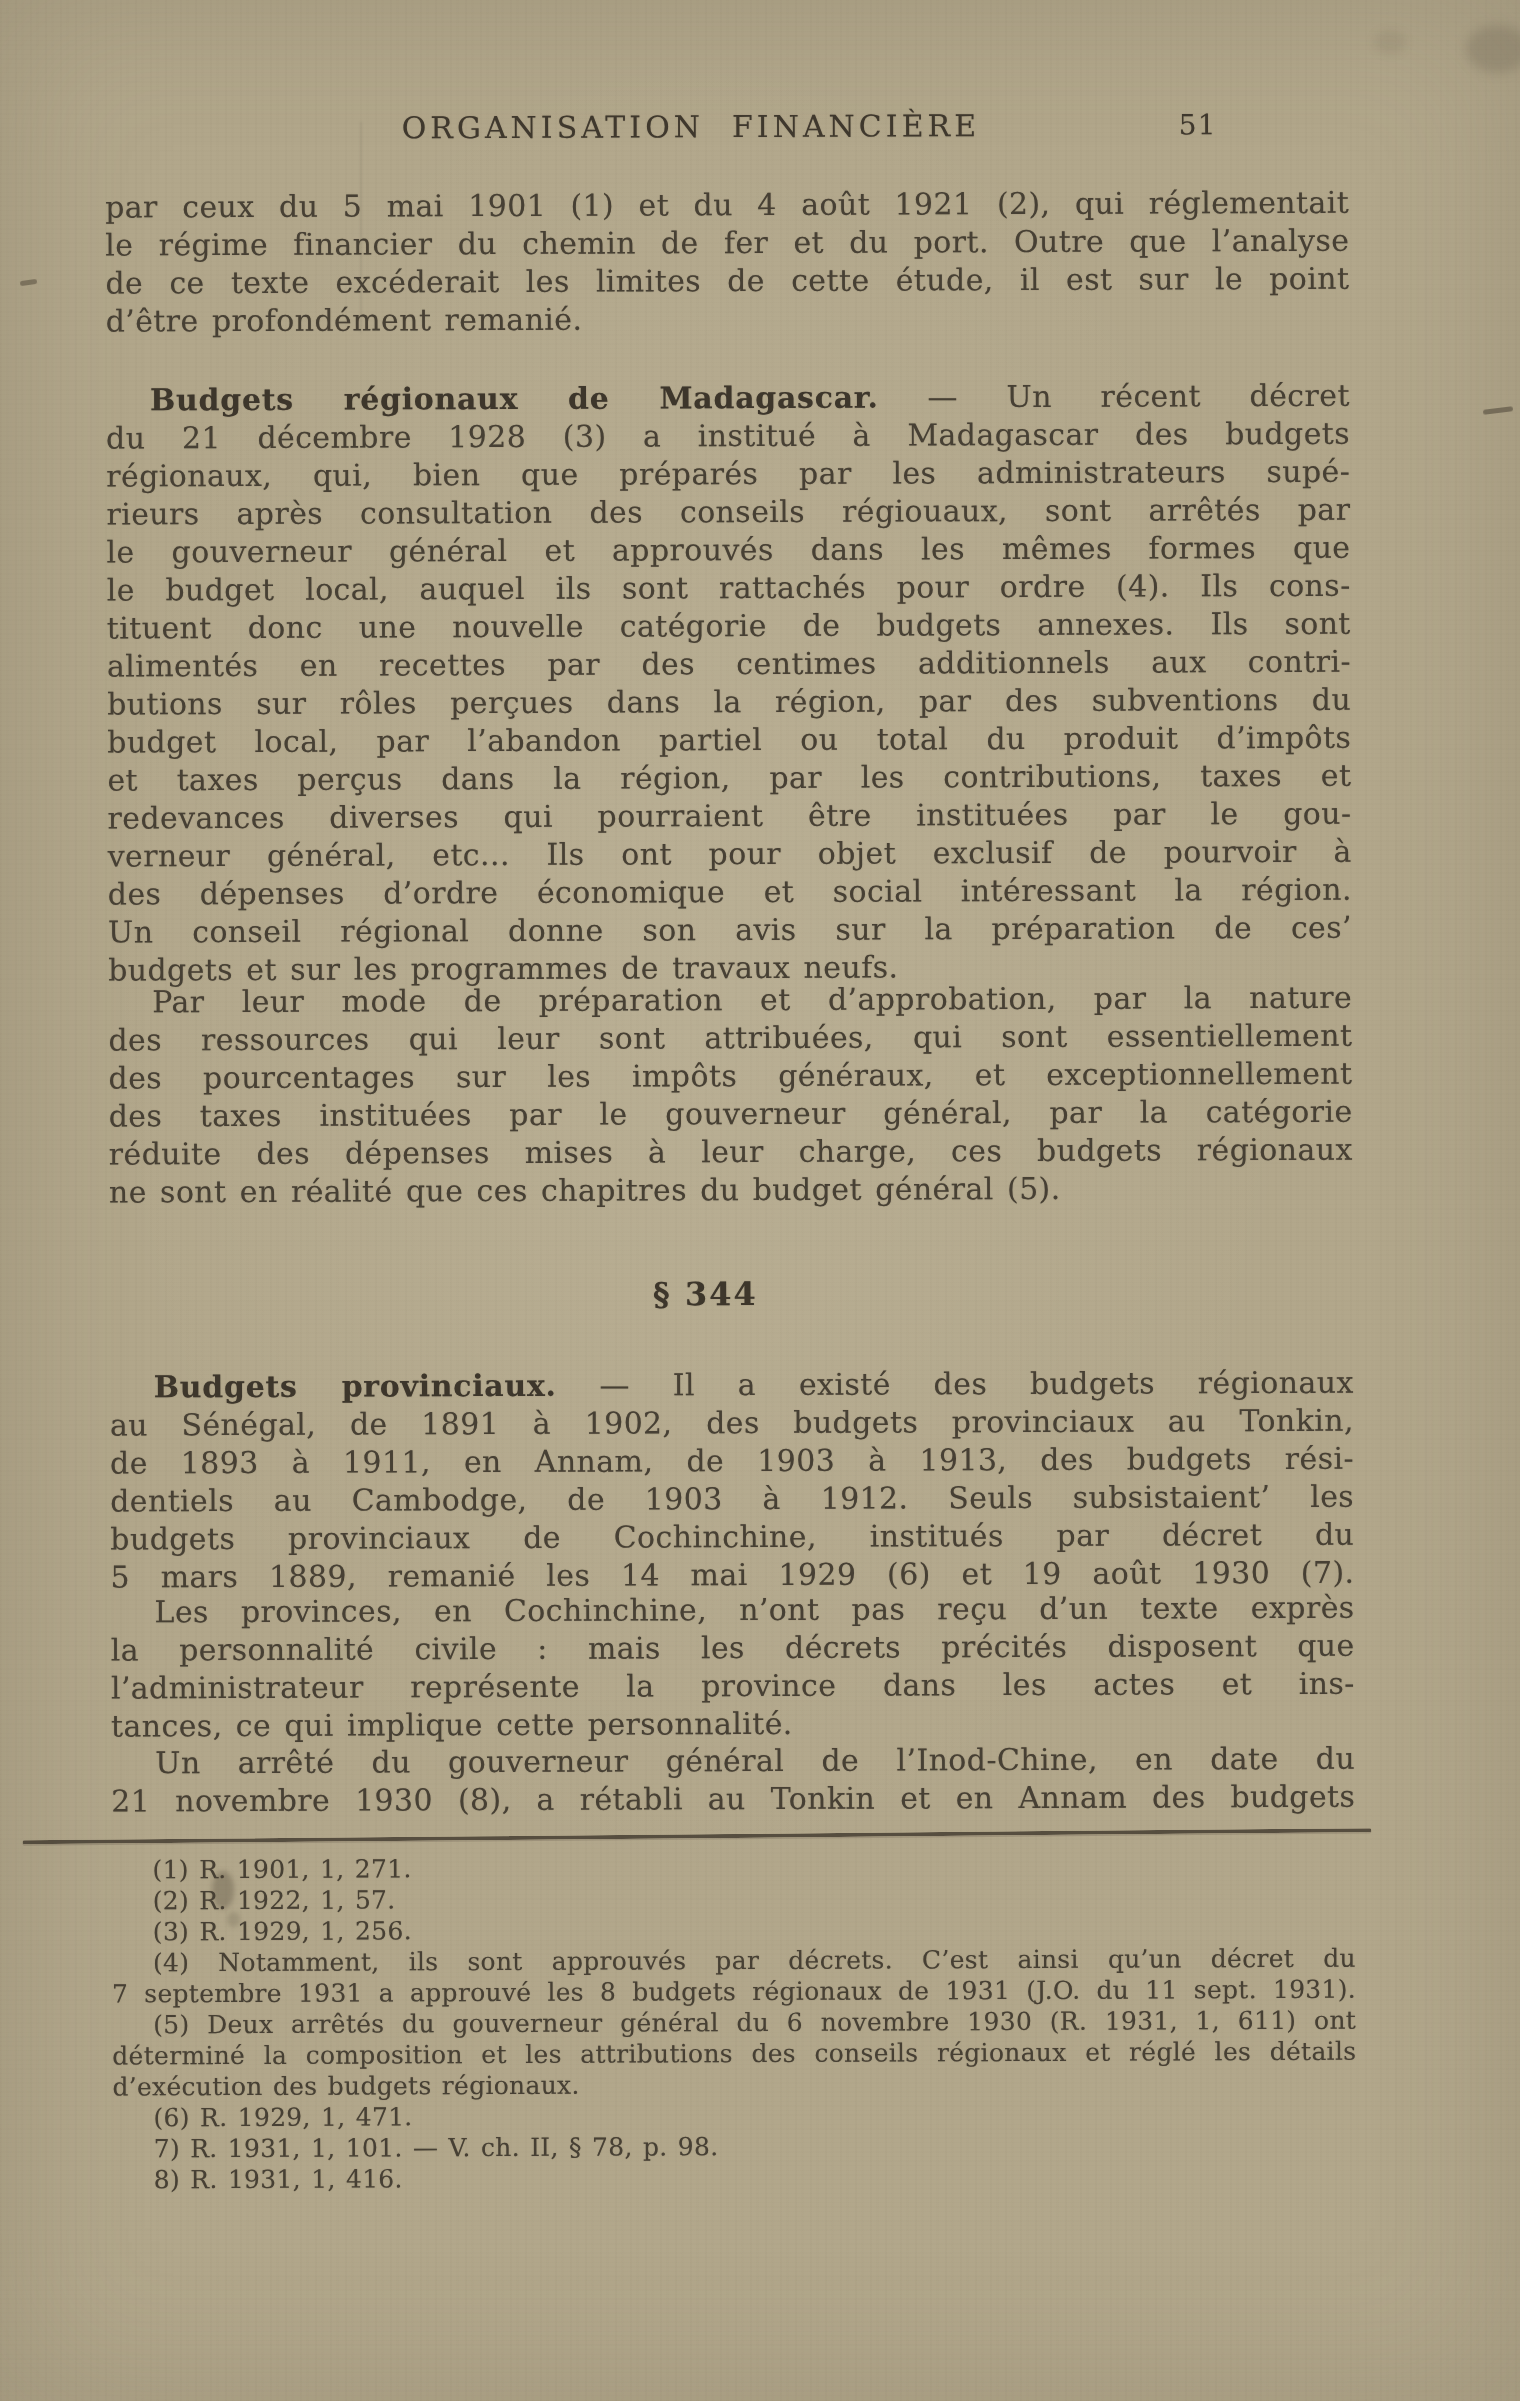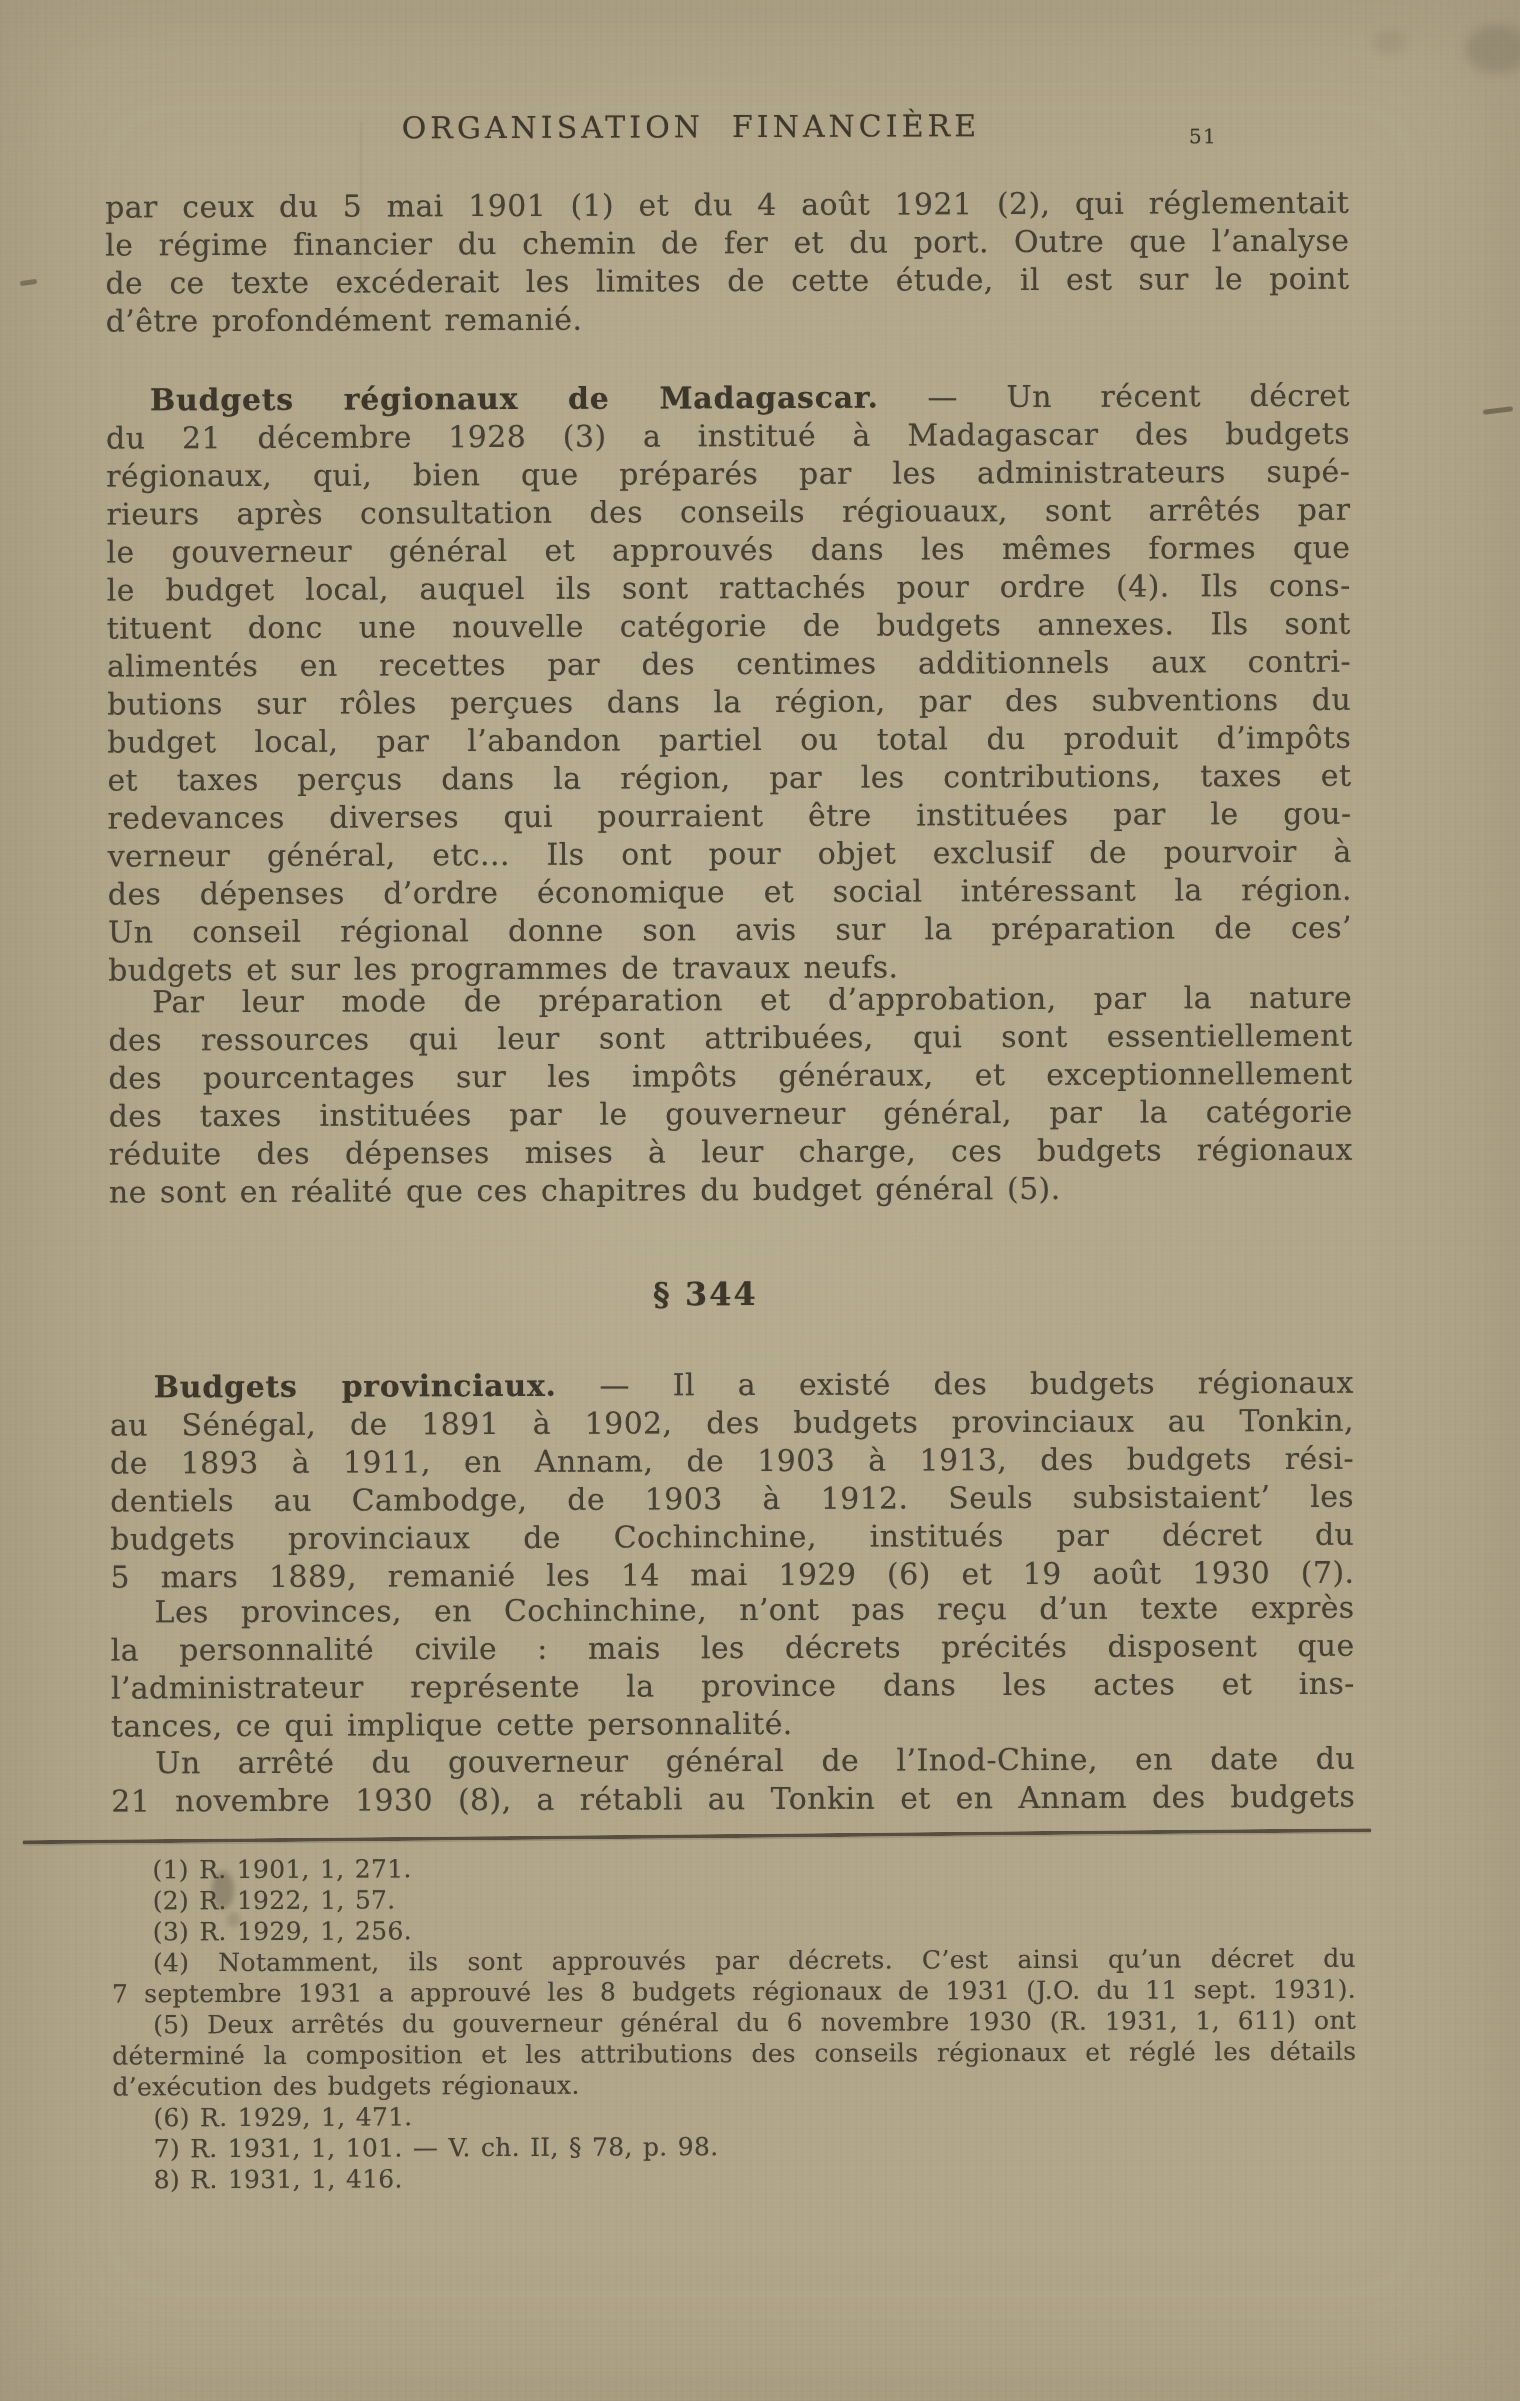--- a/index.html
+++ b/index.html
@@ -45,22 +45,22 @@
     left: 0; right: 0;
     text-align: center;
     letter-spacing: 4px;
     word-spacing: 14.5px;
     color: #3f382d;
     transform: translateX(-36px);
   }
   .page-number {
     position: absolute;
     right: 132px;
-    top: 12px;
-    font-size: 20px;
+    top: 0;
+    font-size: 28px;
     color: #3f382d;
     letter-spacing: 1.3px;
   }
   .body-block {
     position: absolute;
     left: 109px;
     width: 1244px;
     font-size: 30px;
     line-height: 38px;
     letter-spacing: 0.4px;

